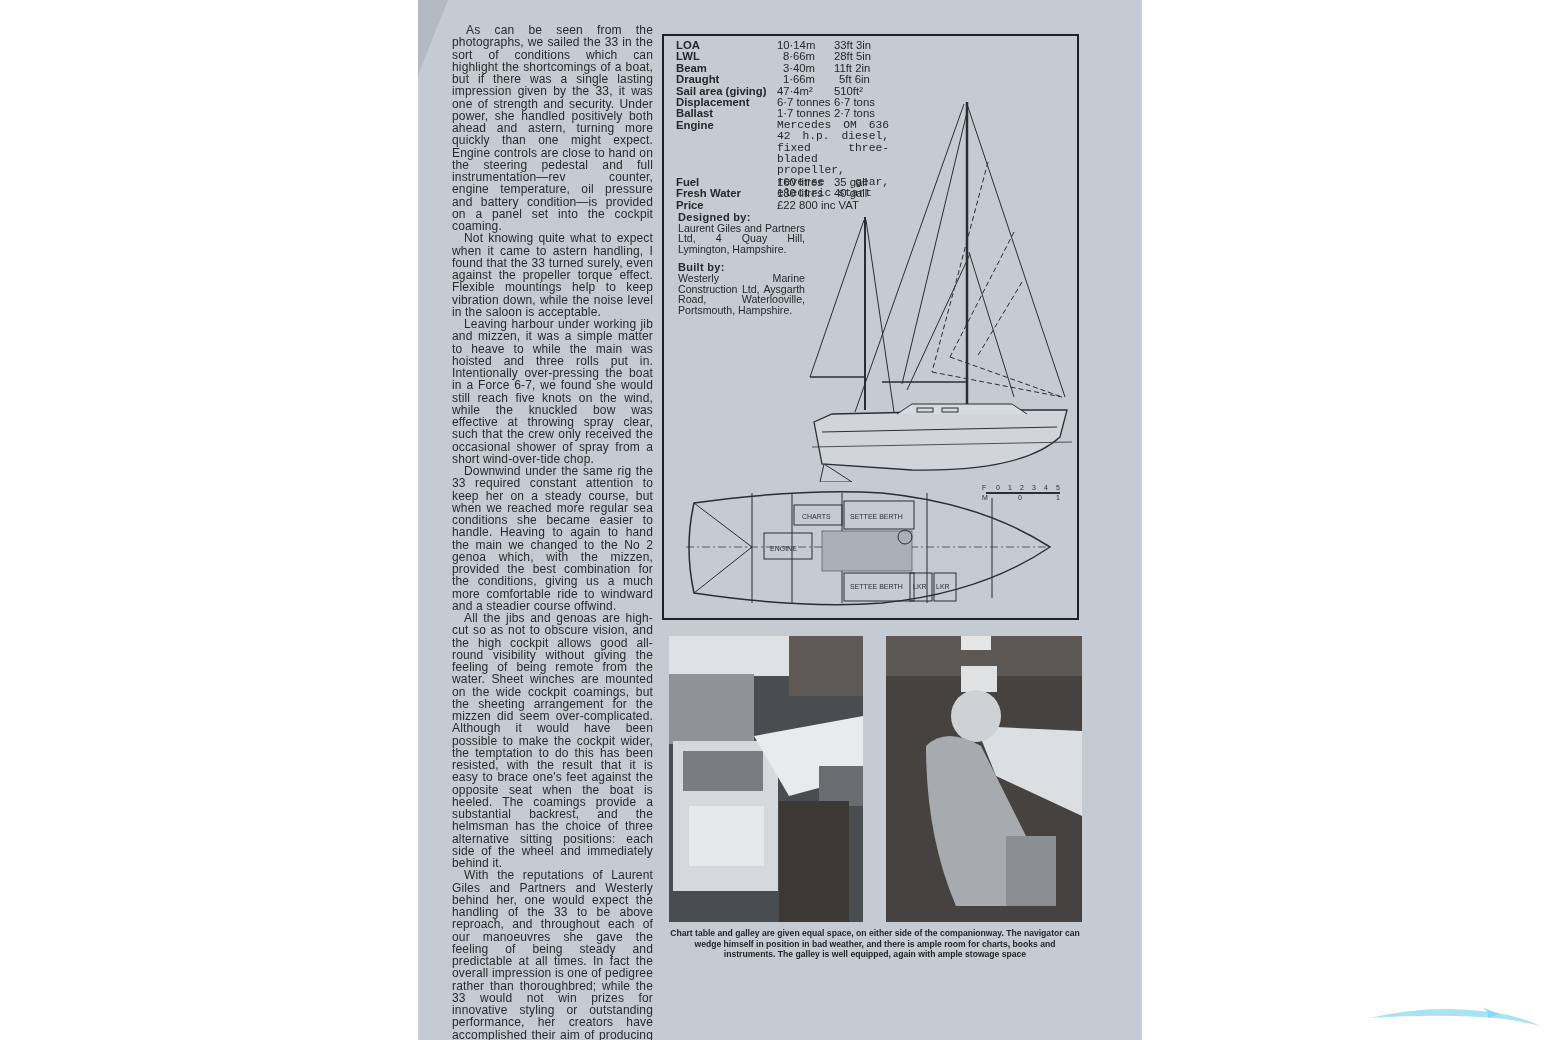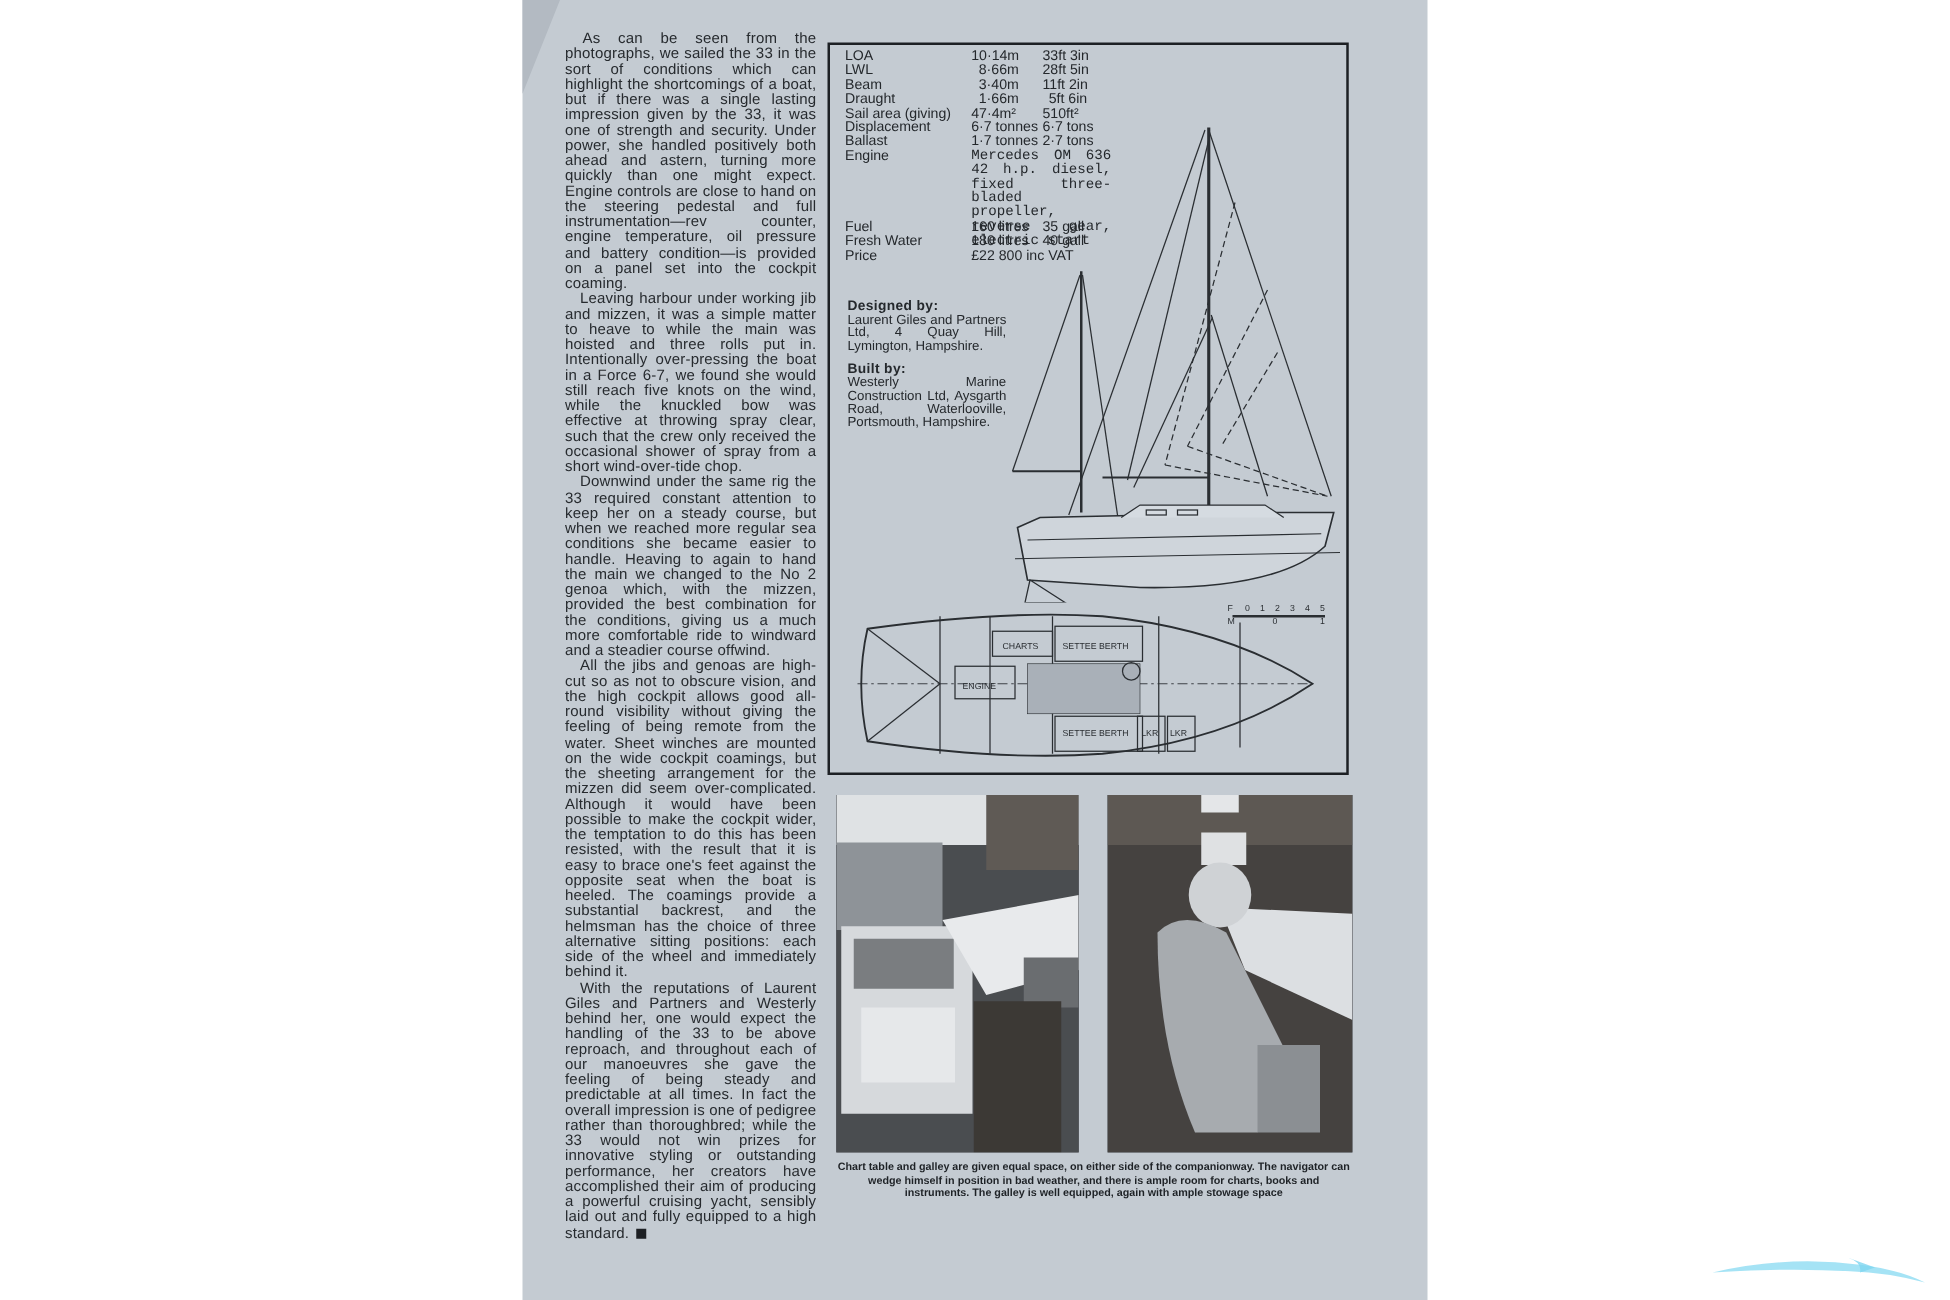--- a/index.html
+++ b/index.html
@@ -6,44 +6,45 @@
   body { width:1560px; height:1040px; background:#ffffff; position:relative; overflow:hidden; font-family:"Liberation Sans", sans-serif; }
   .page { position:absolute; left:418px; top:0; width:724px; height:1040px; background:#c4cbd2; }
   .fold-shadow { position:absolute; left:418px; top:0; width:0; height:0; border-top:75px solid #b3bac2; border-right:30px solid transparent; }
   .col { position:absolute; left:452px; top:24px; width:201px; font-size:12px; line-height:12.25px; color:#262a2e; text-align:justify; letter-spacing:0.15px; }
   .col p { margin:0; text-indent:12px; }
   .col p.first { text-indent:14px; }
   .endmark { display:inline-block; width:8px; height:8px; background:#1d2024; margin-left:6px; vertical-align:-1px; }
   .specbox { position:absolute; left:662px; top:34px; width:417px; height:586px; border:2px solid #1d2024; box-sizing:border-box; }
   .spec-table { position:absolute; left:12px; top:4px; font-size:11.3px; line-height:11.4px; color:#24282c; }
   .spec-row { position:relative; height:11.4px; }
-  .spec-label { position:absolute; left:0; white-space:nowrap; }
+  .spec-label { position:absolute; left:0; white-space:nowrap;font-weight:bold; }
   .spec-metric { position:absolute; left:101px; white-space:nowrap; }
   .spec-imp { position:absolute; left:158px; white-space:nowrap; }
   .spec-engine { position:absolute; left:101px; width:112px; text-align:justify;font-family:Liberation Mono, monospace; }
-  .credits { position:absolute; left:14px; top:204px; width:127px; font-size:10.6px; line-height:10.6px; color:#24282c; text-align:justify; }
+  .credits { position:absolute; left:14px; top:176px; width:127px; font-size:10.6px; line-height:10.6px; color:#24282c; text-align:justify; }
   .credits h4 { margin:0; font-size:11px; font-weight:bold; letter-spacing:0.3px; }
   .credits p { margin:0 0 8px 0; }
   .rig { position:absolute; left:128px; top:56px; }
   .plan { position:absolute; left:18px; top:447px; }
   .scale { position:absolute; left:318px; top:448px; font-size:7px; color:#2a2e32; }
   .photo { position:absolute; top:636px; height:286px; background:#3b3e41; overflow:hidden; }
   .photo1 { left:669px; width:194px; }
   .photo2 { left:886px; width:196px; }
   .caption { position:absolute; left:669px; top:928px; width:412px; font-size:8.6px; line-height:10.5px; font-weight:bold; color:#1e2226;text-align:center; }
   .watermark { position:absolute; left:1360px; top:1000px; width:190px; height:30px; }
 </style>
 </head>
 <body>
 
 <div class="page"></div>
 <div class="fold-shadow"></div>
 
 <div class="col">
   <p class="first">As can be seen from the photographs, we sailed the 33 in the sort of conditions which can highlight the shortcomings of a boat, but if there was a single lasting impression given by the 33, it was one of strength and security. Under power, she handled positively both ahead and astern, turning more quickly than one might expect. Engine controls are close to hand on the steering pedestal and full instrumentation—rev counter, engine temperature, oil pressure and battery condition—is provided on a panel set into the cockpit coaming.</p>
+  <p>Not knowing quite what to expect when it came to astern handling, I found that the 33 turned surely, even against the propeller torque effect. Flexible mountings help to keep vibration down, while the noise level in the saloon is acceptable.</p>
   <p>Leaving harbour under working jib and mizzen, it was a simple matter to heave to while the main was hoisted and three rolls put in. Intentionally over-pressing the boat in a Force 6-7, we found she would still reach five knots on the wind, while the knuckled bow was effective at throwing spray clear, such that the crew only received the occasional shower of spray from a short wind-over-tide chop.</p>
   <p>Downwind under the same rig the 33 required constant attention to keep her on a steady course, but when we reached more regular sea conditions she became easier to handle. Heaving to again to hand the main we changed to the No 2 genoa which, with the mizzen, provided the best combination for the conditions, giving us a much more comfortable ride to windward and a steadier course offwind.</p>
   <p>All the jibs and genoas are high-cut so as not to obscure vision, and the high cockpit allows good all-round visibility without giving the feeling of being remote from the water. Sheet winches are mounted on the wide cockpit coamings, but the sheeting arrangement for the mizzen did seem over-complicated. Although it would have been possible to make the cockpit wider, the temptation to do this has been resisted, with the result that it is easy to brace one's feet against the opposite seat when the boat is heeled. The coamings provide a substantial backrest, and the helmsman has the choice of three alternative sitting positions: each side of the wheel and immediately behind it.</p>
   <p><span>With the reputations of Laurent Giles and Partners and Westerly behind her, one would expect the handling of the 33 to be above reproach, and throughout each of our manoeuvres she gave the feeling of being steady and predictable at all times. In fact the overall impression is one of pedigree rather than thoroughbred; while the 33 would not win prizes for innovative styling or outstanding performance, her creators have accomplished their aim of producing a powerful cruising yacht, sensibly laid out and fully equipped to a high standard.</span><span class="endmark"></span></p>
 </div>
 
 <div class="specbox">
   <div class="spec-table">
     <div class="spec-row">
         <span class="spec-label">LOA</span>

